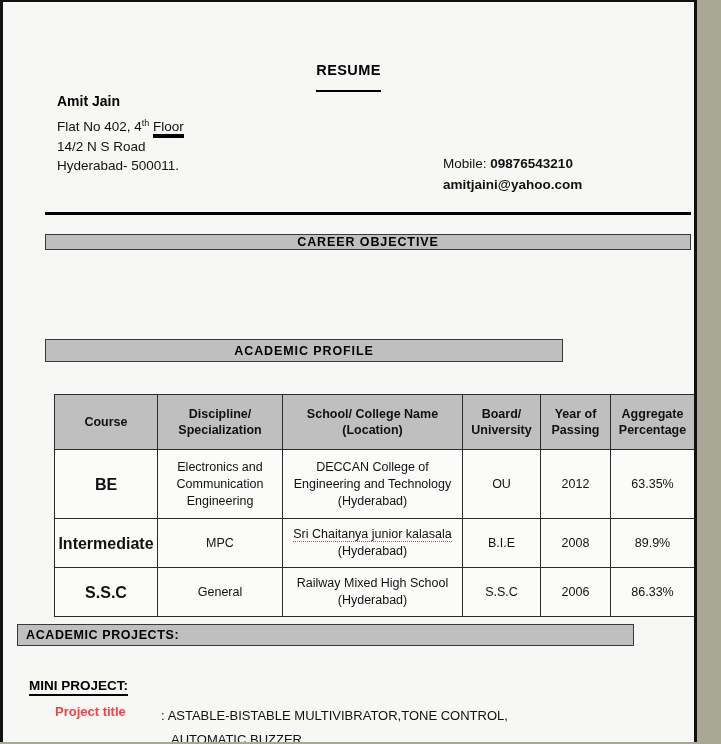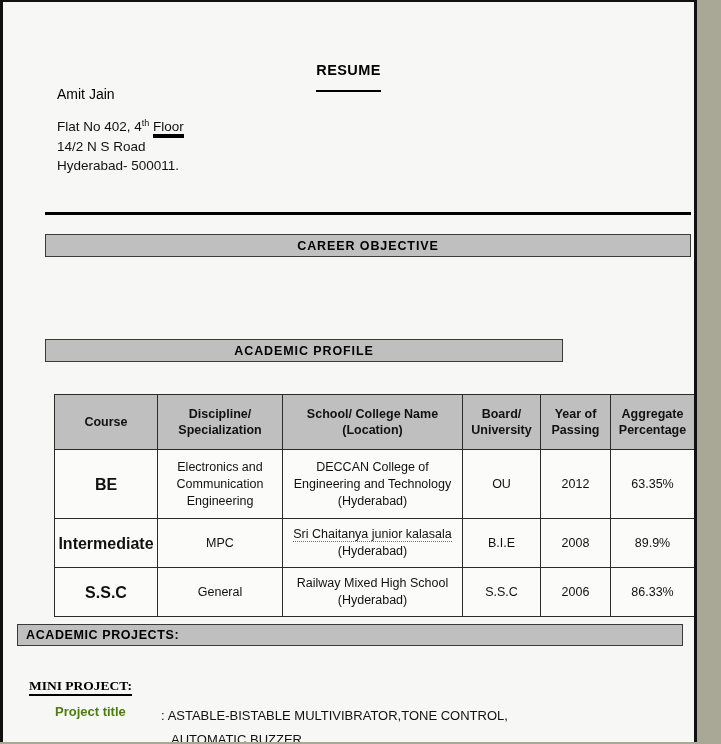--- a/index.html
+++ b/index.html
@@ -46,23 +46,23 @@
   }
   .doc-title span {
     border-bottom: 2px solid #000;
     padding-bottom: 12px;
   }
 
   
   .person-name {
     position: absolute;
     left: 54px;
-    top: 84px;
+    top: 91px;
     font-size: 14px;
-    font-weight: normal;
+    font-weight: bold;
     color: #000;
   }
   .address {
     position: absolute;
     left: 54px;
     top: 115px;
     font-size: 13.5px;
     line-height: 19.5px;
     color: #111;
     white-space: nowrap;
@@ -112,27 +112,27 @@
     display: flex;
     align-items: center;
     justify-content: center;
   }
   .bar.left-align {
     justify-content: flex-start;
     padding-left: 8px;
     letter-spacing: 0.6px;
   }
   #bar-objective {
-    left: 42px; top: 232px; width: 646px; height: 23px;
+    left: 42px; top: 232px; width: 646px; height: 16px;
   }
   #bar-profile {
     left: 42px; top: 337px; width: 518px; height: 23px;
   }
   #bar-projects {
-    left: 14px; top: 622px; width: 666px; height: 22px;
+    left: 14px; top: 622px; width: 617px; height: 22px;
   }
 
   
   .objective {
     position: absolute;
     left: 42px;
     top: 272px;
     width: 650px;
     font-size: 13.5px;
     line-height: 22px;
@@ -193,29 +193,28 @@
     position: absolute;
     left: 26px;
     top: 676px;
     font-size: 13.5px;
     font-weight: bold;
     color: #000;
   }
   .mini-project span {
     border-bottom: 2px solid #000;
     padding-bottom: 1px;
-    font-family: Liberation Serif, serif;
   }
   .proj-label {
     position: absolute;
     left: 52px;
     top: 702px;
     font-size: 13px;
     font-weight: bold;
-    color: #4d7c0f;
+    color: #ef4444;
   }
   .proj-value {
     position: absolute;
     left: 158px;
     top: 702px;
     width: 500px;
     font-size: 13px;
     line-height: 24px;
     color: #111;
   }
@@ -233,20 +232,27 @@
     </div>
 
     <div class="person-name">Amit Jain</div>
 
     <div class="address">
       <span><span>Flat No 402, 4</span><sup>th</sup> <span class="ul">Floor</span></span><br>
       <span>14/2 N S Road</span><br>
       <span>Hyderabad- 500011.</span>
     </div>
 
+    <div class="contact">
+      <div>
+        <span class="lbl">Mobile:</span>
+        <span class="val">09876543210</span>
+      </div>
+      <div class="email">amitjaini@yahoo.com</div>
+    </div>
 
     <div class="rule"></div>
 
     <div class="bar" id="bar-objective">
       <span>CAREER OBJECTIVE</span>
     </div>
 
 
     <div class="bar" id="bar-profile">
       <span>ACADEMIC PROFILE</span>

